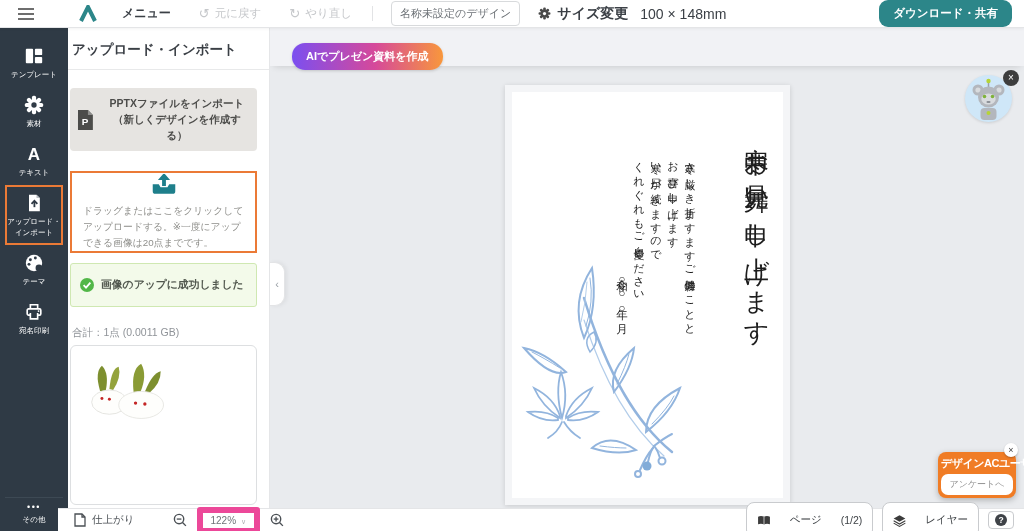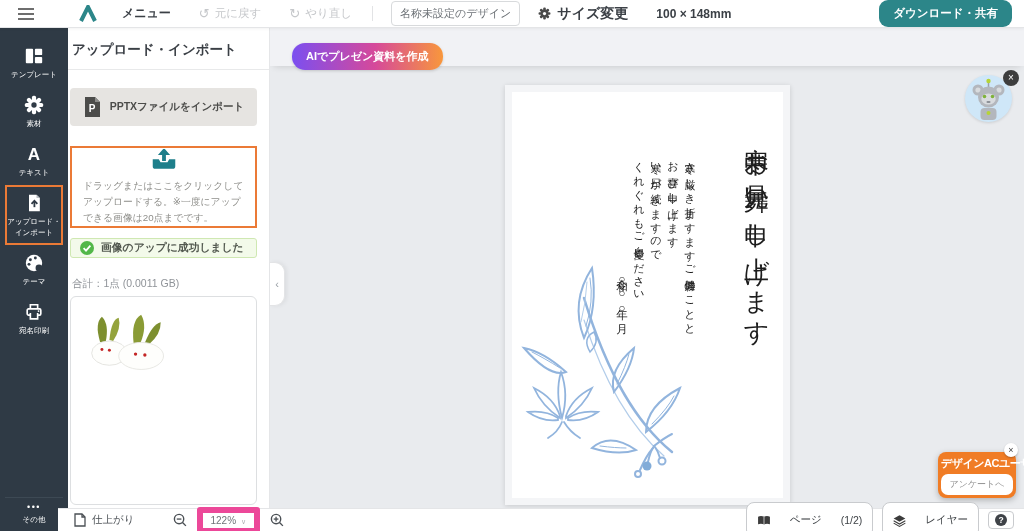--- a/index.html
+++ b/index.html
@@ -14,21 +14,21 @@
   .tb-burger { padding:0 18px; display:flex; align-items:center; cursor:pointer; }
   .tb-logo { margin:0 10px 0 26px; display:flex; align-items:center; }
   .tb-menu { font-size:12px; font-weight:bold; color:#3b4046; padding:0 14px; }
   .tb-ghost { display:flex; align-items:center; gap:5px; color:#c6c8cb; font-size:11.5px; padding:0 14px; }
   .tb-ghost .arr { font-size:13px; line-height:1; }
   .tb-divider { width:1px; height:15px; background:#e2e3e5; margin:0 6px; }
   .tb-name { border:1px solid #d8dadc; border-radius:4px; padding:4px 8px; font-size:11px;
     color:#6b7075; margin:0 12px; background:#fff; }
   .tb-resize { display:flex; align-items:center; gap:6px; font-size:14px; font-weight:bold;
     color:#3b4046; padding:0 6px; }
-  .tb-size { font-size:12px; color:#3b4046; margin-left:22px;font-weight:bold; }
+  .tb-size { font-size:14px; color:#3b4046; margin-left:6px; }
   .tb-spacer { flex:1; }
   .tb-download { background:#2c8689; color:#fff; font-size:11.5px; font-weight:bold;
     border:none; border-radius:9px; padding:6px 14px; margin-right:12px; cursor:pointer; }
 
   
   .sidebar { position:absolute; top:28px; left:0; bottom:0; width:68px; background:#2f3a45;
     display:flex; flex-direction:column; align-items:center; padding-top:10px; z-index:20; }
   .sb-item { width:58px; padding:8px 0 7px; display:flex; flex-direction:column; align-items:center;
     cursor:pointer; }
   .sb-item .lbl { margin-top:4px; font-size:7.5px; color:#fff; text-align:center; line-height:1.35;
@@ -47,21 +47,21 @@
   .pptx-btn { margin:18px 12px 0; background:#e6e4e1; border:none; border-radius:4px;
     padding:8px 6px; display:flex; align-items:center; justify-content:center; gap:8px; cursor:pointer; }
   .pptx-txt { font-size:10.5px; font-weight:bold; color:#4c4c4a; line-height:1.5; text-align:center; }
   .dropzone { margin:20px 12px 0; height:82px; border:2px solid #eb7a36; position:relative;
     display:flex; flex-direction:column; align-items:center; justify-content:center; gap:7px;
     cursor:pointer; background:#fff; }
   .dropzone::before { content:""; position:absolute; inset:0; border:1.5px dashed rgba(255,255,255,.95);
     pointer-events:none; }
   .dz-text { font-size:9.8px; color:#8f8f8b; line-height:1.65; padding:0 11px; text-align:left; }
   .success { margin:10px 12px 0; background:#f3faea; border:1px solid #cfe8b2; border-radius:3px;
-    padding:2px 9px; display:flex; align-items:center; gap:7px; }
+    padding:14px 9px; display:flex; align-items:center; gap:7px; }
   .success .msg { font-size:10.8px; color:#52584f; font-weight:bold; }
   .total { margin:19px 14px 5px; font-size:10.5px; color:#8f9398; }
   .thumbbox { margin:0 12px 3px; border:1px solid #dddfe1; border-radius:6px; flex:1;
     overflow:hidden; background:#fff; }
   .thumb { margin:15px 0 0 16px; cursor:pointer; display:inline-block; }
 
   
   .handle { position:absolute; left:270px; top:262px; width:15px; height:44px; background:#fff;
     border:1px solid #e3e4e6; border-left:none; border-radius:0 10px 10px 0; z-index:15;
     display:flex; align-items:center; justify-content:center; color:#9aa0a6; font-size:11px;
@@ -249,20 +249,21 @@
   <section class="panel">
     <h2 class="panel-title">アップロード・インポート</h2>
     <button class="pptx-btn">
       <svg width="19" height="22" viewBox="0 0 19 22">
           <path d="M2,1 h10 l5,5 v15 h-15 z" fill="#4c4c4a"></path>
           <path d="M12,1 v5 h5 z" fill="#8d8d8b"></path>
           <text x="9" y="16" text-anchor="middle" font-size="10" font-weight="bold" fill="#fff" font-family="Liberation Sans, sans-serif">P</text>
         </svg>
       <span class="pptx-txt">
         <span style="display:block">PPTXファイルをインポート</span>
+        <span style="display:block">（新しくデザインを作成する）</span>
       </span>
     </button>
     <div class="dropzone">
       <svg width="28" height="24" viewBox="0 0 30 26">
           <g fill="#1e7f8b">
             <polygon points="15,0 8,8 12.8,8 12.8,15 17.2,15 17.2,8 22,8"></polygon>
             <path d="M2,13 v8 a3,3 0 0 0 3,3 h20 a3,3 0 0 0 3,-3 v-8 h-7 l-2,3.5 h-8 l-2,-3.5 z"></path>
           </g>
         </svg>
       <span class="dz-text">ドラッグまたはここをクリックしてアップロードする。※一度にアップできる画像は20点までです。</span>

